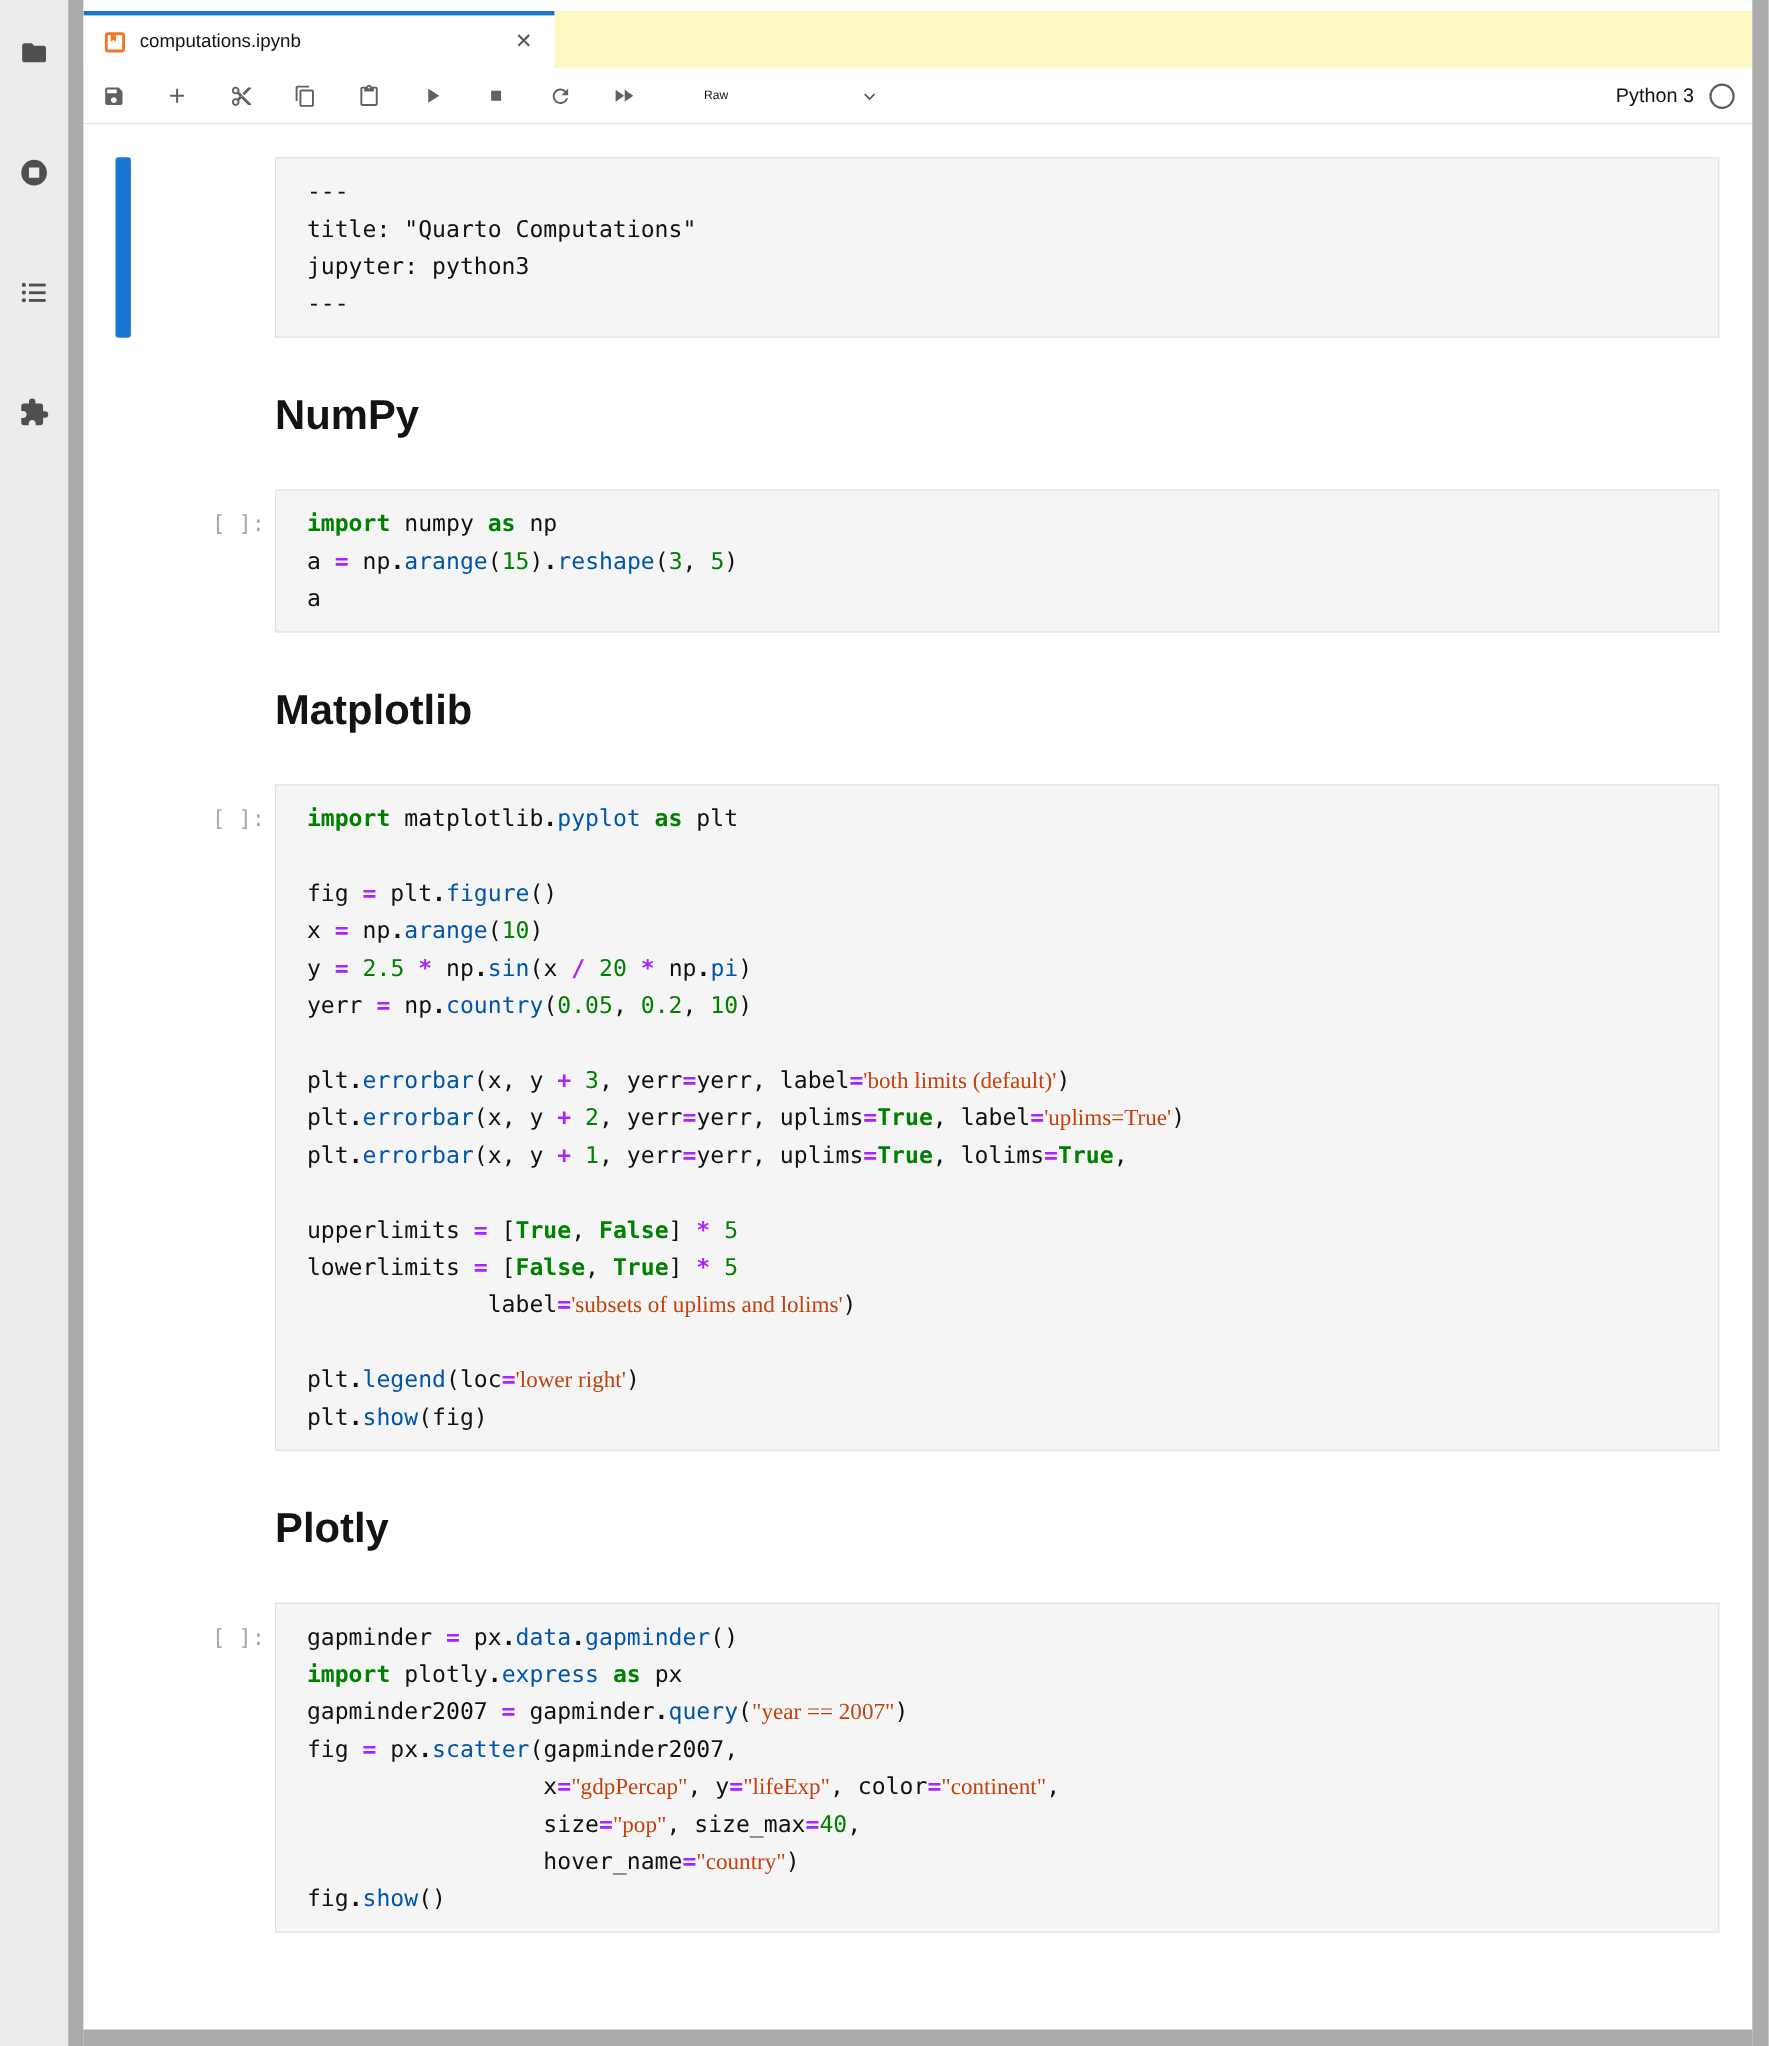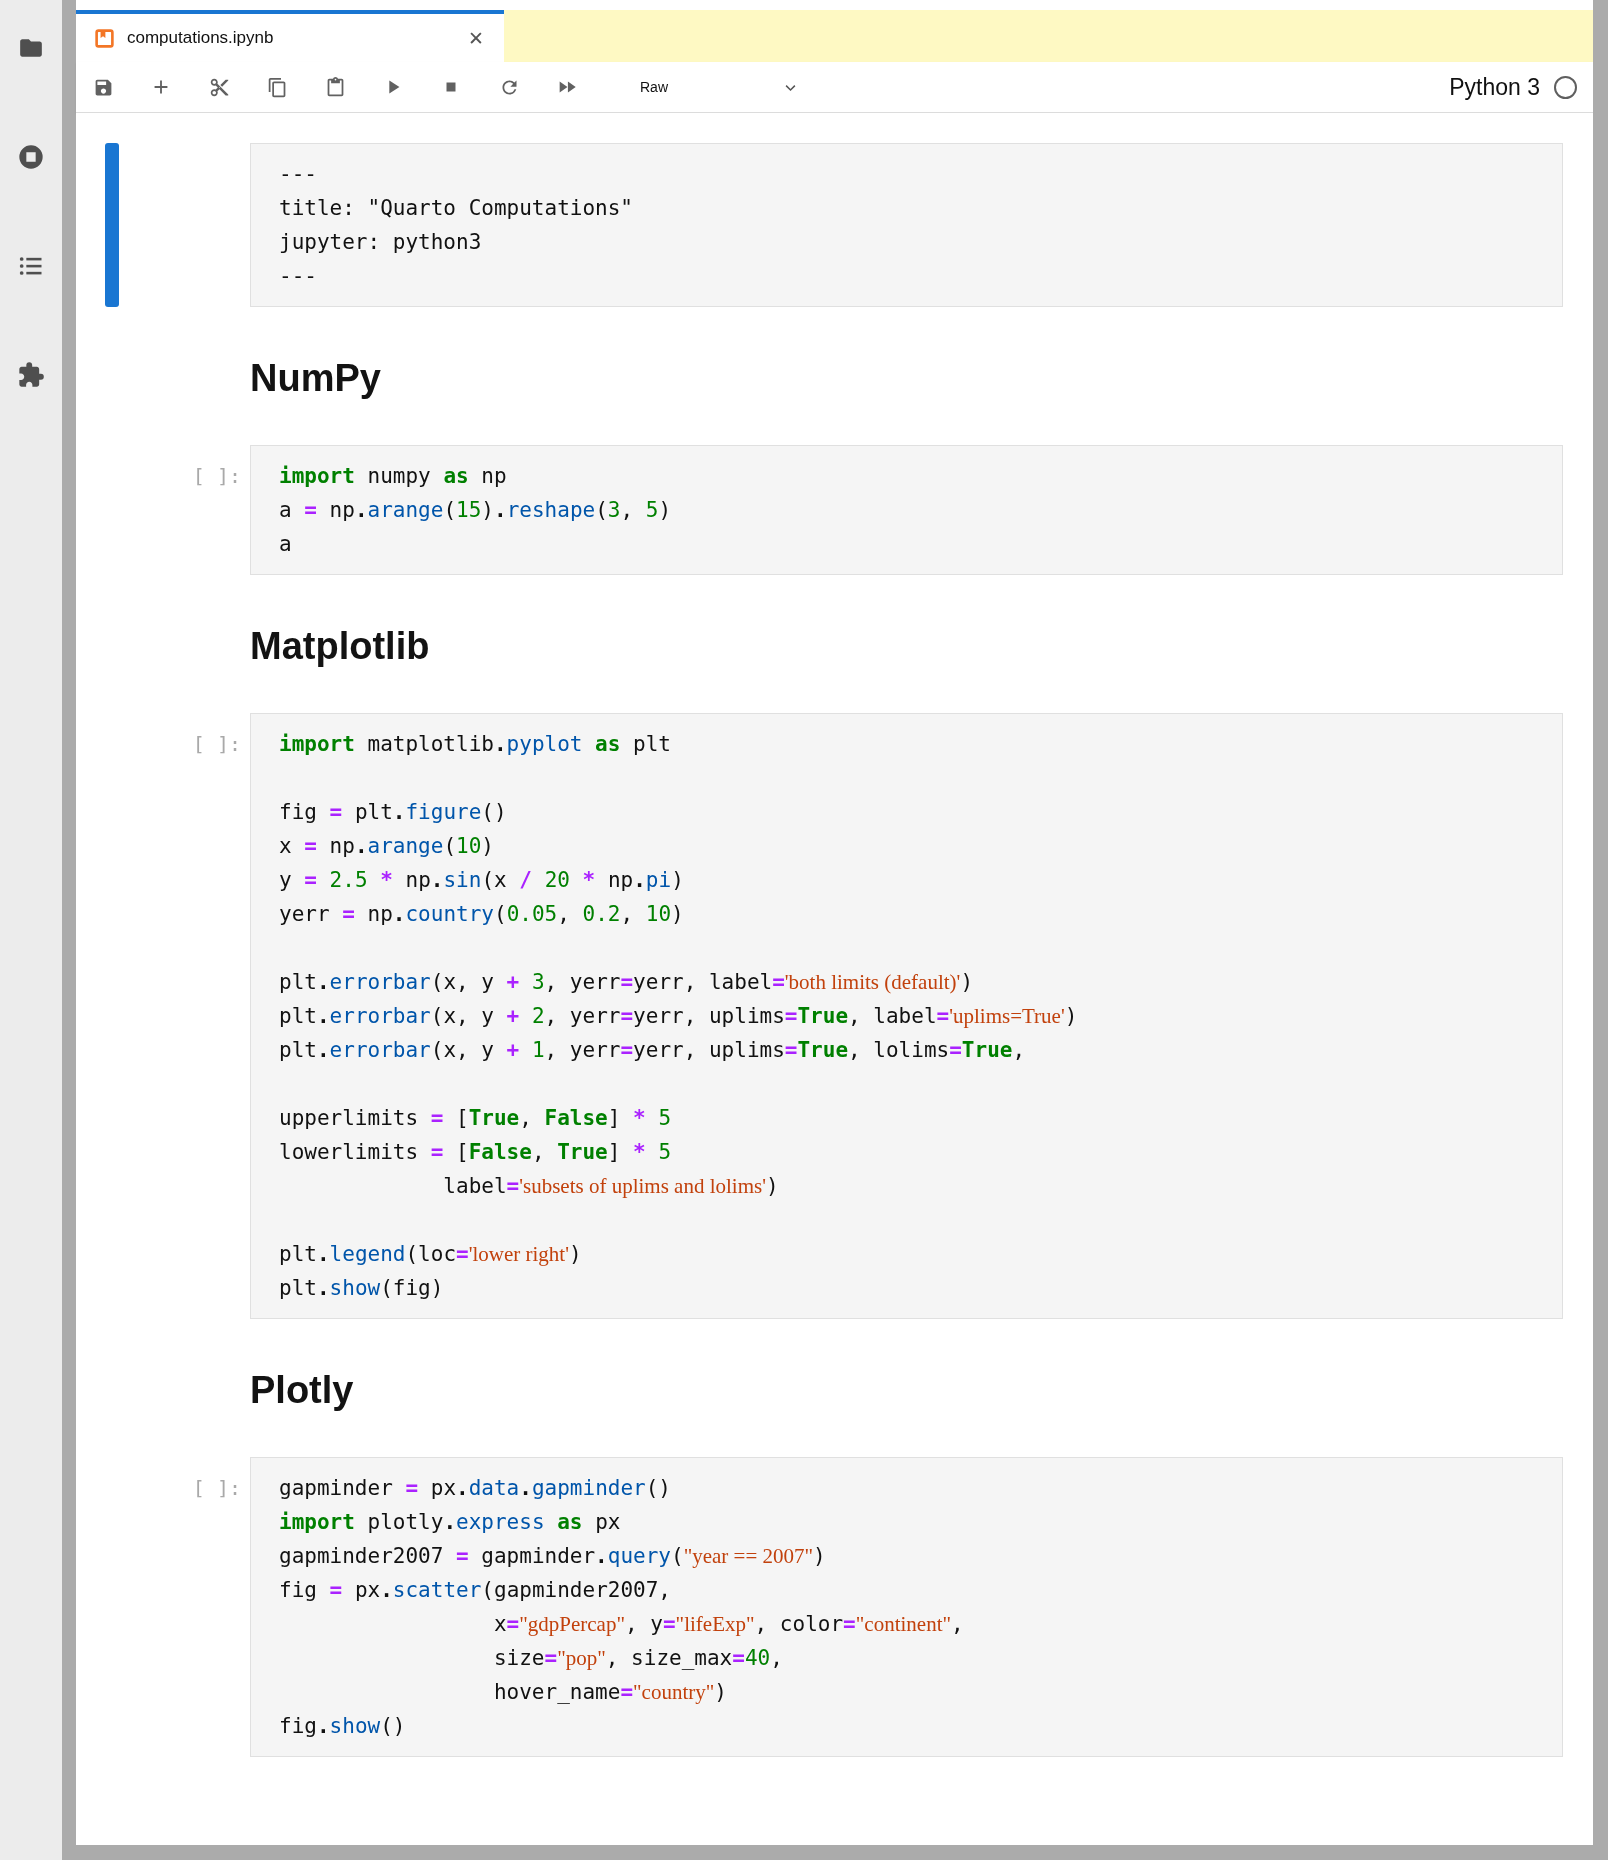--- a/index.html
+++ b/index.html
@@ -17,22 +17,22 @@
   .main { flex:1; display:flex; flex-direction:column; min-width:0; }
   .topstrip { height:10px; background:#fff; }
   .tabbar { height:52px; background:#fef9c3; display:flex; align-items:stretch; }
   .tab { width:428px; background:#fff; border-top:4px solid #1976d2; display:flex; align-items:center; padding:0 20px 0 18px; gap:12px; }
   .tab-title { font-size:17px; color:#111; flex:1; white-space:nowrap; overflow:hidden; }
   .tab-close { color:#555; font-size:19px; background:none; border:none; cursor:pointer; font-family:"DejaVu Sans",sans-serif; }
 
   .toolbar { height:51px; background:#fff; border-bottom:1px solid #dcdcdc; box-shadow:0 1px 2px rgba(0,0,0,.07); display:flex; align-items:center; padding:0 14px 0 16px; flex:none; }
   .tb-btn { width:22px; height:22px; margin-right:36px; background:none; border:none; cursor:pointer; display:flex; align-items:center; justify-content:center; flex:none; }
   .tb-btn svg { fill:#616161; }
-  .celltype { margin-left:26px; width:158px; display:flex; align-items:center; justify-content:space-between; font-size:14px; color:#111; background:none; border:none; cursor:pointer; }
-  .kernel { margin-left:auto; display:flex; align-items:center; gap:14px; font-size:23px; color:#111; padding-right:2px; }
+  .celltype { margin-left:26px; width:158px; display:flex; align-items:center; justify-content:space-between; font-size:11px; color:#111; background:none; border:none; cursor:pointer; }
+  .kernel { margin-left:auto; display:flex; align-items:center; gap:14px; font-size:18px; color:#111; padding-right:2px; }
   .kernel-circle { width:23px; height:23px; border:2px solid #5f5f5f; border-radius:50%; background:none; cursor:pointer; flex:none; }
 
   .content { flex:1; background:#fff; padding-top:30px; overflow:hidden; }
   .bottomband { height:15px; background:#ababab; flex:none; }
 
   
   .cell { display:flex; align-items:stretch; margin:0 30px 0 29px; }
   .collapser { width:14px; border-radius:3px; background:transparent; flex:none; cursor:pointer; }
   .collapser.selected { background:#1976d2; }
   .prompt { width:131px; flex:none; text-align:right; padding:14px 9px 0 0; font-family:"DejaVu Sans Mono",monospace; font-size:20px; line-height:34px; color:#a9a9a9; }

